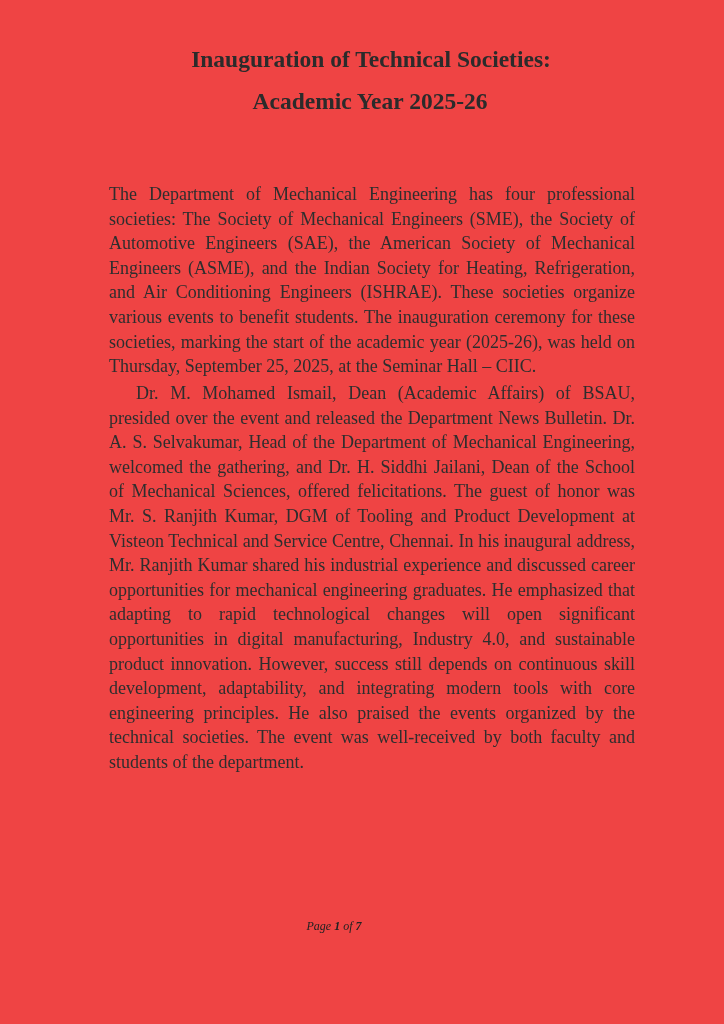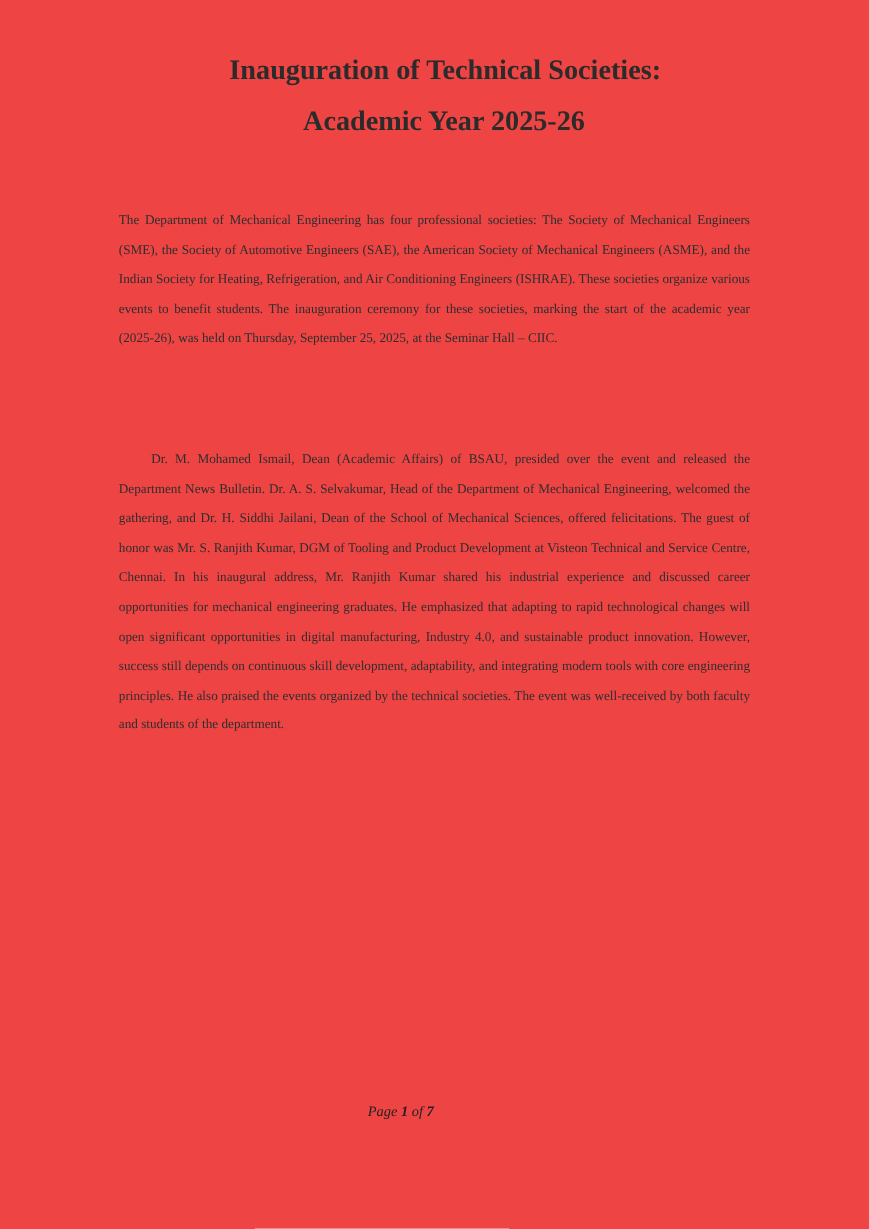--- a/index.html
+++ b/index.html
@@ -32,24 +32,24 @@
       color: #2b2b2b;
       margin: 0;
       line-height: 30px;
     }
     .title.line1 { top: 44px; left: 9px; }
     .title.line2 { top: 86px; left: 8px; }
     .para {
       position: absolute;
       left: 95px;
       width: 526px;
-      font-size: 11px;
+      font-size: 18px;
       line-height: 24.6px;
       text-align: justify;
-      margin: 4px;
+      margin: 14px;
       color: #2e2e2e;
     }
     .para.p1 { top: 168px; }
     .para.p2 { top: 367px; text-indent: 27px; }
     .footer {
       position: absolute;
       top: 919px;
       left: 0;
       width: 668px;
       text-align: center;

